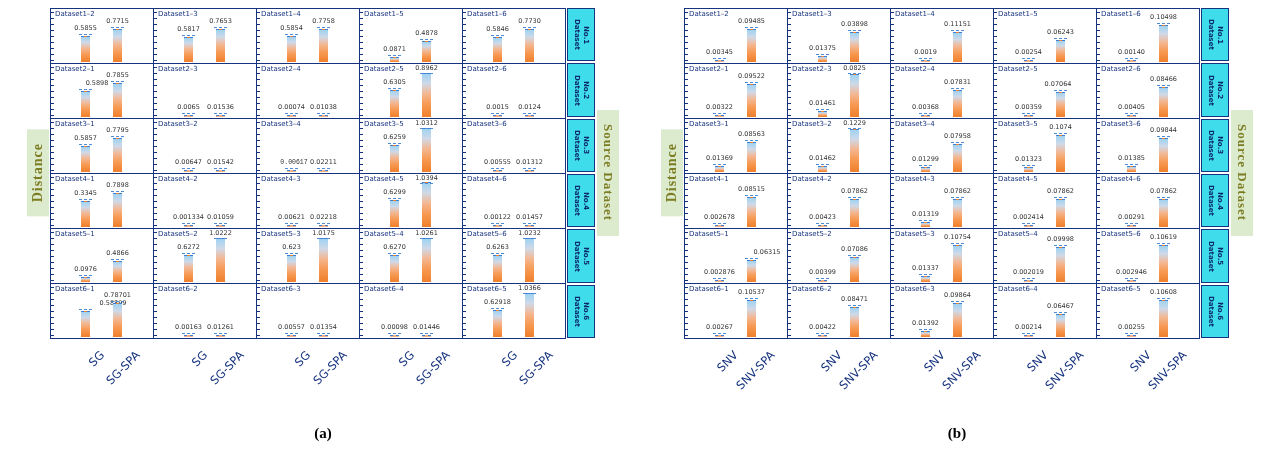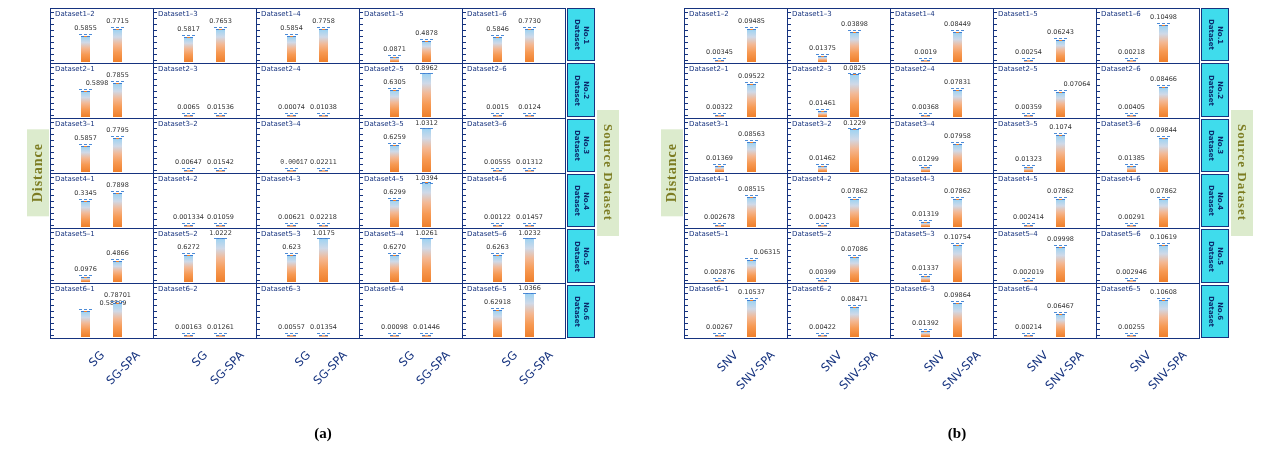--- a/index.html
+++ b/index.html
@@ -421,38 +421,38 @@
             <div class="blab" style="left: 66.5px; bottom: 34.8945px;">0.03898</div>
           </div>
           <div class="cell">
             <div class="ticks"></div>
             <div class="ctitle">Dataset1–4</div>
             <div class="bar" style="left: 30px; height: 1px;"></div>
             <div class="cap" style="left: 28px; bottom: 4px;"></div>
             <div class="blab" style="left: 34.5px; bottom: 7px;">0.0019</div>
             <div class="bar" style="left: 62px; height: 28.5966px;"></div>
             <div class="cap" style="left: 60px; bottom: 31.5966px;"></div>
-            <div class="blab" style="left: 66.5px; bottom: 34.5966px;">0.08449</div>
+            <div class="blab" style="left: 66.5px; bottom: 34.5966px;">0.11151</div>
           </div>
           <div class="cell">
             <div class="ticks"></div>
             <div class="ctitle">Dataset1–5</div>
             <div class="bar" style="left: 30px; height: 1px;"></div>
             <div class="cap" style="left: 28px; bottom: 4px;"></div>
             <div class="blab" style="left: 34.5px; bottom: 7px;">0.00254</div>
             <div class="bar" style="left: 62px; height: 21.1302px;"></div>
             <div class="cap" style="left: 60px; bottom: 24.1302px;"></div>
             <div class="blab" style="left: 66.5px; bottom: 27.1302px;">0.06243</div>
           </div>
           <div class="cell">
             <div class="ticks"></div>
             <div class="ctitle">Dataset1–6</div>
             <div class="bar" style="left: 30px; height: 1px;"></div>
             <div class="cap" style="left: 28px; bottom: 4px;"></div>
-            <div class="blab" style="left: 34.5px; bottom: 7px;">0.00218</div>
+            <div class="blab" style="left: 34.5px; bottom: 7px;">0.00140</div>
             <div class="bar" style="left: 62px; height: 35.5317px;"></div>
             <div class="cap" style="left: 60px; bottom: 38.5317px;"></div>
             <div class="blab" style="left: 66.5px; bottom: 41.5317px;">0.10498</div>
           </div>
         </div>
         <div class="grid-row">
           <div class="cell">
             <div class="ticks"></div>
             <div class="ctitle">Dataset2–1</div>
             <div class="bar" style="left: 30px; height: 1.08985px;"></div>
@@ -483,21 +483,21 @@
             <div class="blab" style="left: 66.5px; bottom: 32.5049px;">0.07831</div>
           </div>
           <div class="cell">
             <div class="ticks"></div>
             <div class="ctitle">Dataset2–5</div>
             <div class="bar" style="left: 30px; height: 1.21508px;"></div>
             <div class="cap" style="left: 28px; bottom: 4.21508px;"></div>
             <div class="blab" style="left: 34.5px; bottom: 7.21508px;">0.00359</div>
             <div class="bar" style="left: 62px; height: 23.9089px;"></div>
             <div class="cap" style="left: 60px; bottom: 26.9089px;"></div>
-            <div class="blab" style="left: 83px; bottom: 29.9089px;">0.07064</div>
+            <div class="blab" style="left: 64px; bottom: 29.9089px;">0.07064</div>
           </div>
           <div class="cell">
             <div class="ticks"></div>
             <div class="ctitle">Dataset2–6</div>
             <div class="bar" style="left: 30px; height: 1.37077px;"></div>
             <div class="cap" style="left: 28px; bottom: 4.37077px;"></div>
             <div class="blab" style="left: 34.5px; bottom: 7.37077px; text-align: right;">0.00405</div>
             <div class="bar" style="left: 62px; height: 28.6542px;"></div>
             <div class="cap" style="left: 60px; bottom: 31.6542px;"></div>
             <div class="blab" style="left: 66.5px; bottom: 34.6542px;">0.08466</div>

